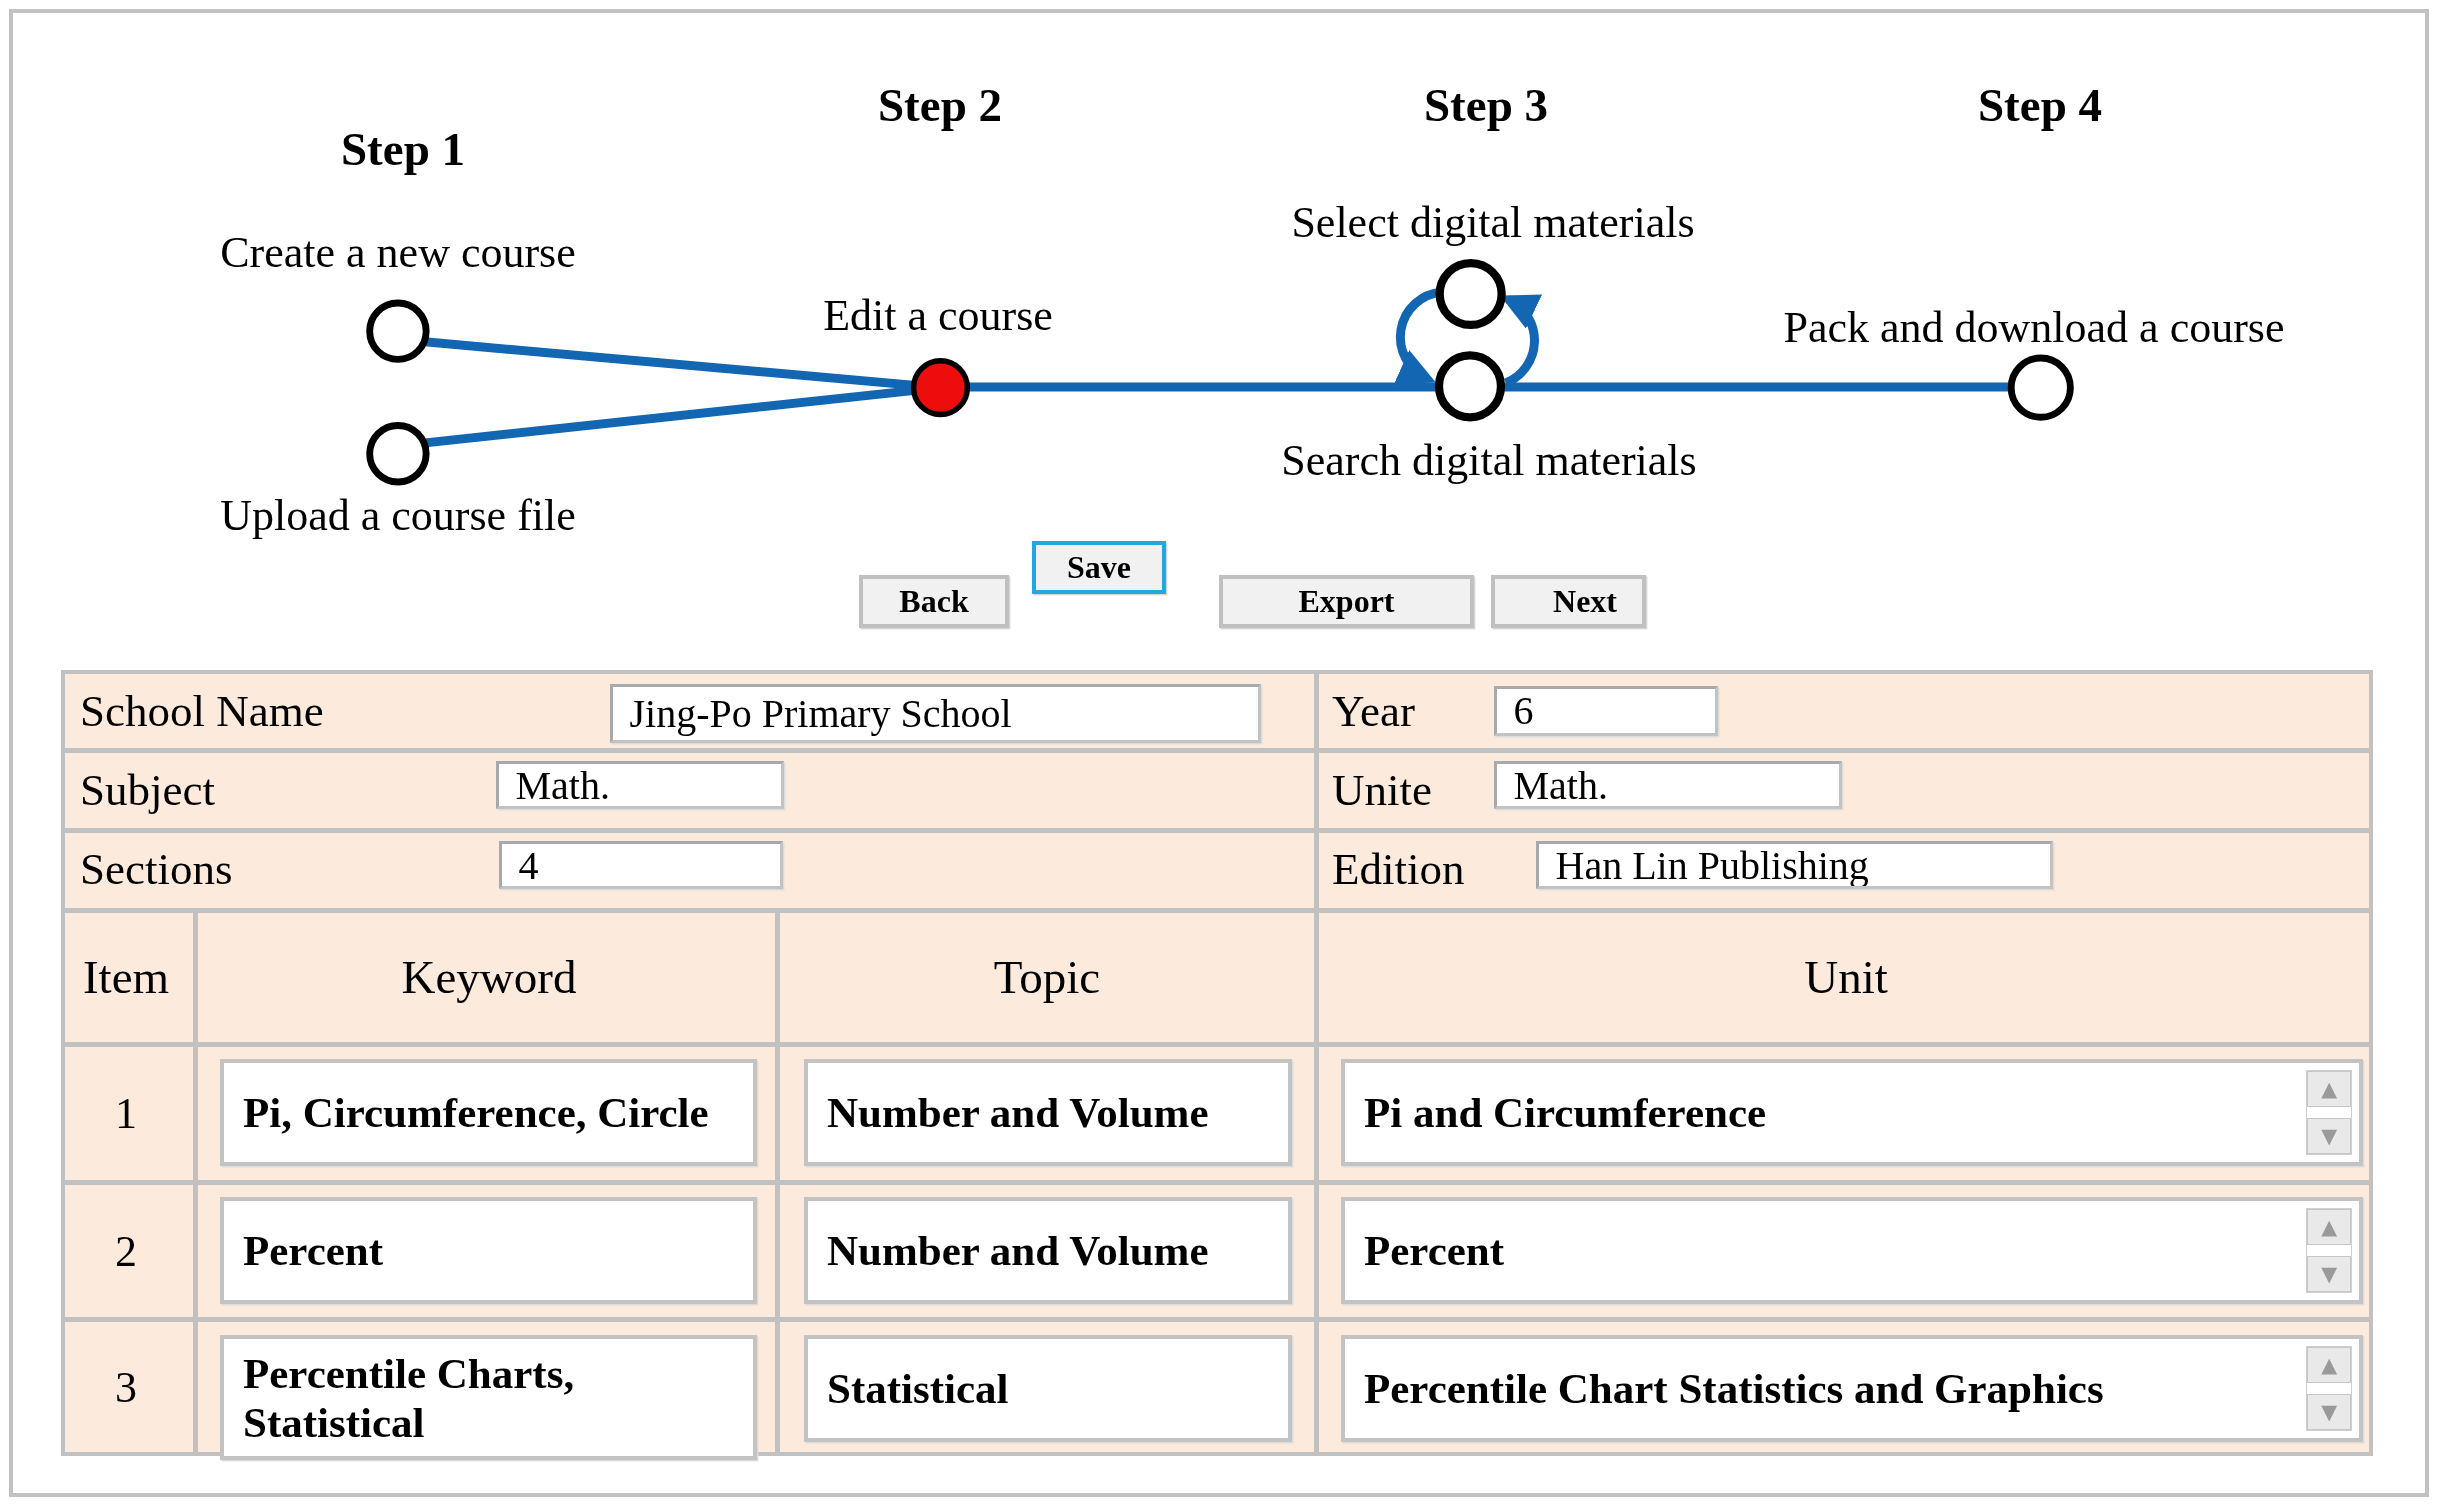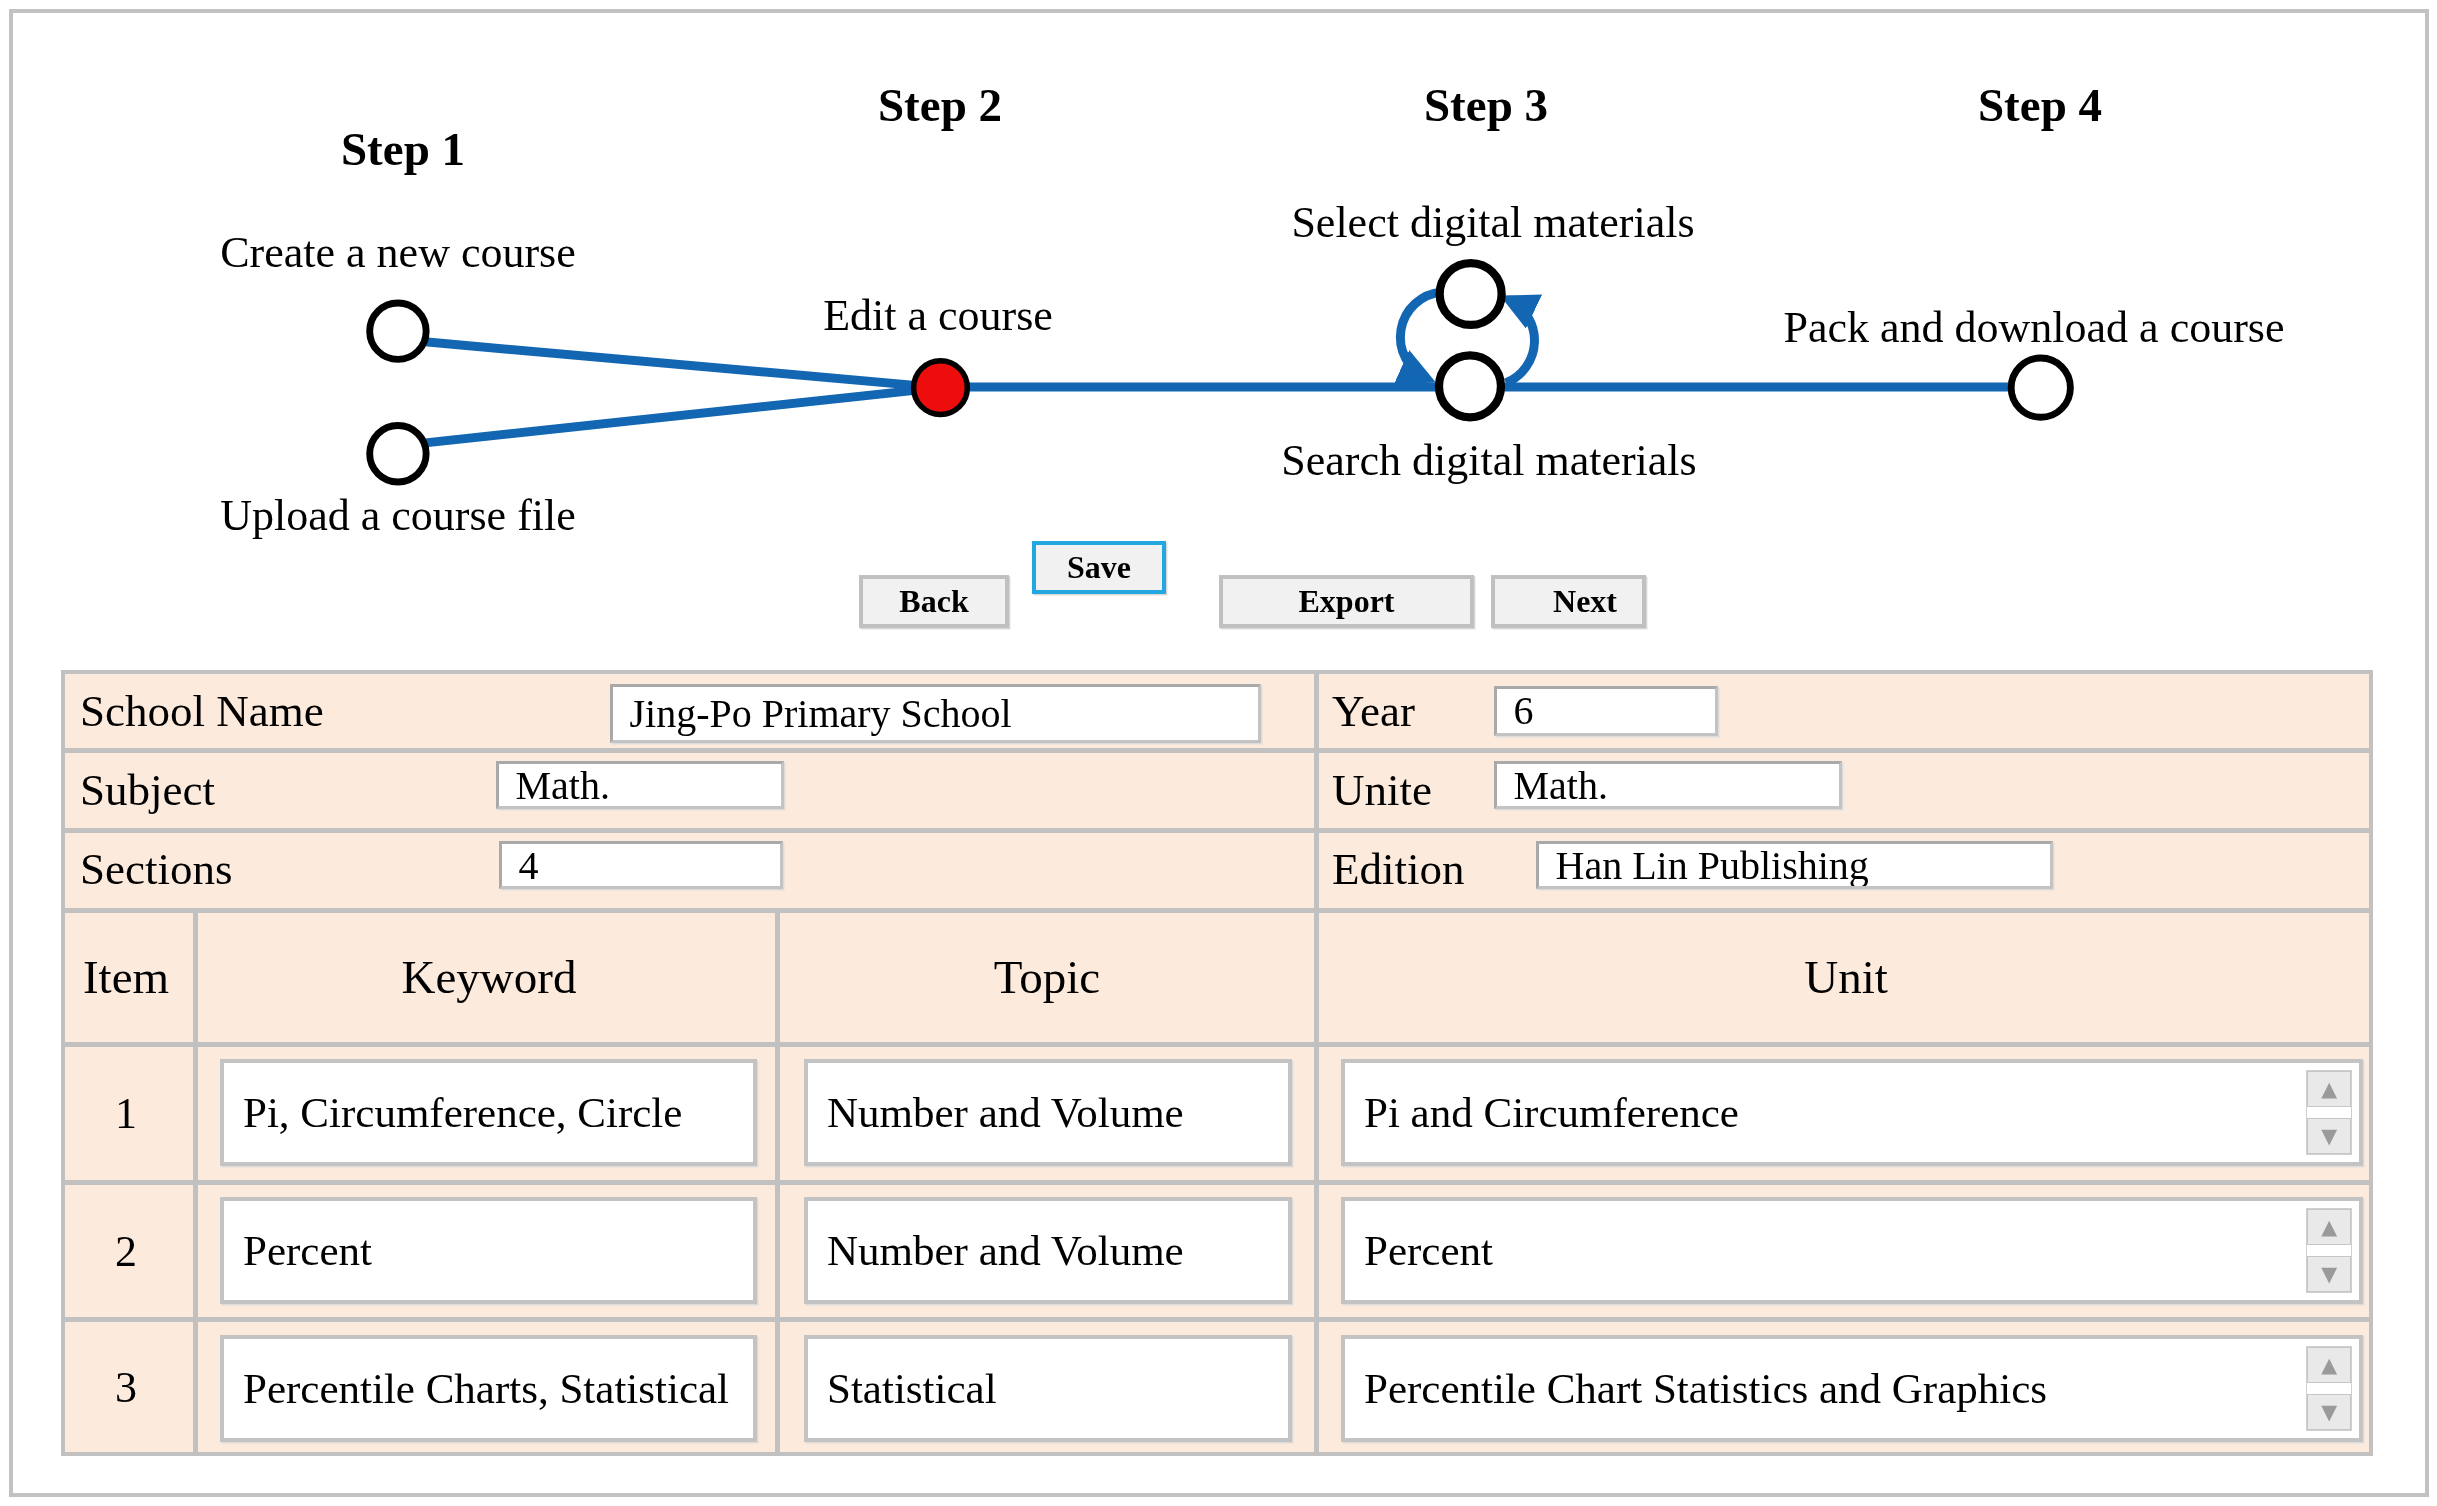--- a/index.html
+++ b/index.html
@@ -24,21 +24,21 @@
   .divv{position:absolute;width:4.8px;background:#c1c1c1;}
   .flabel{position:absolute;font-size:45px;line-height:45px;}
   .field{position:absolute;box-sizing:border-box;background:#fff;
          border:3.4px solid #c3c3c3;border-top-color:#a9a9a9;border-left-color:#a9a9a9;
          font-family:"Liberation Serif","DejaVu Serif",serif;font-size:40px;padding:0 0 0 16.5px;
          outline:none;box-shadow:1.4px 1.4px 0 #dcdcdc;}
   .hcell{position:absolute;font-size:47px;}
   .itemnum{position:absolute;font-size:44px;}
   .cellbox{position:absolute;box-sizing:border-box;background:#fff;border:4.1px solid #c3c3c3;
            display:flex;align-items:center;font-size:43px;padding-left:19px;
-           box-shadow:1.4px 1.4px 0 #dcdcdc;overflow:hidden;}
+           box-shadow:1.4px 1.4px 0 #dcdcdc;overflow:hidden;font-weight:bold;}
   .sbar{position:absolute;top:6.9px;bottom:6.9px;right:6.9px;width:44px;background:#ffffff;
         border:1.4px solid #cfcfcf;}
   .sbtn{position:absolute;left:0;right:0;height:36px;background:#e9e9e9;border:1.4px solid #c6c6c6;
         box-sizing:border-box;display:flex;align-items:center;justify-content:center;
         font-size:20.7px;color:#9a9a9a;font-family:"DejaVu Sans",sans-serif;cursor:pointer;}
   .sbtn.up{top:0;} .sbtn.down{bottom:0;}
 </style>
 </head>
 <body>
 
@@ -137,21 +137,21 @@
         <span>Percent</span>
         <span class="sbar">
           <span class="sbtn up">▲</span>
           <span class="sbtn down">▼</span>
         </span>
       </div>
     </div>
 
     <div>
       <div class="itemnum ctr abs" style="left:61px;top:713px;">3</div>
-      <div class="cellbox" style="left:155px;top:661px;width:537px;height:107px;">Percentile Charts, Statistical</div>
+      <div class="cellbox" style="left:155px;top:661px;width:537px;height:125px;">Percentile Charts, Statistical</div>
       <div class="cellbox" style="left:739px;top:661px;width:488px;height:107px;">Statistical</div>
       <div class="cellbox" style="left:1276px;top:661px;width:1022px;height:107px;">
         <span>Percentile Chart Statistics and Graphics</span>
         <span class="sbar">
           <span class="sbtn up">▲</span>
           <span class="sbtn down">▼</span>
         </span>
       </div>
     </div>
   </div>

